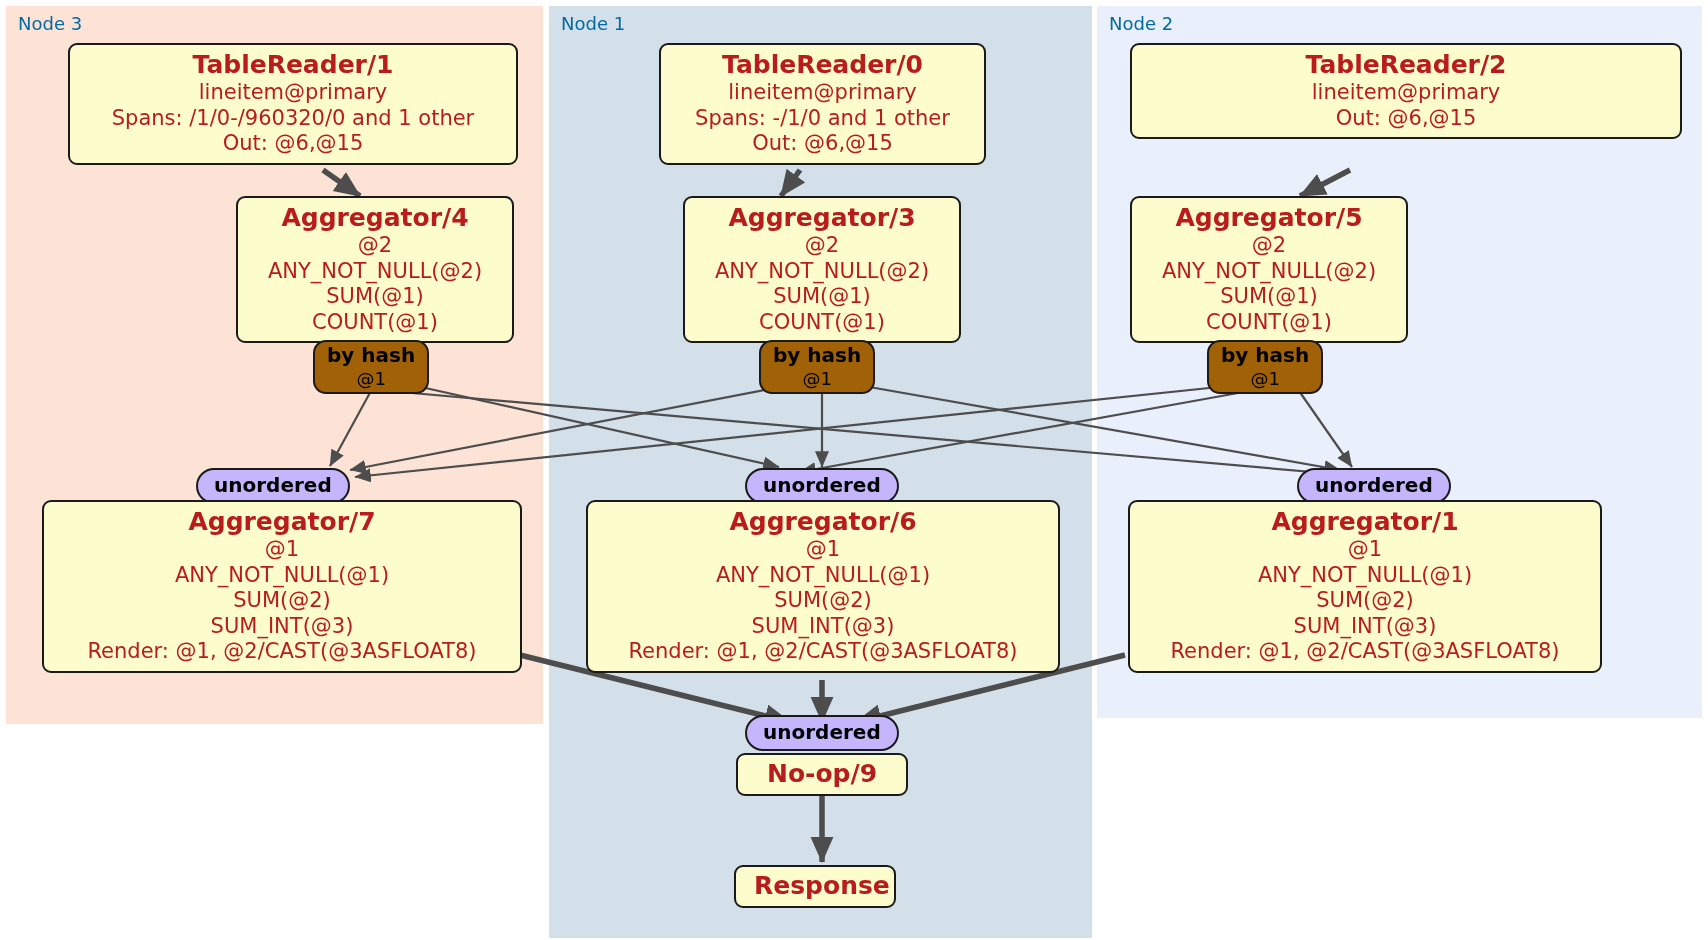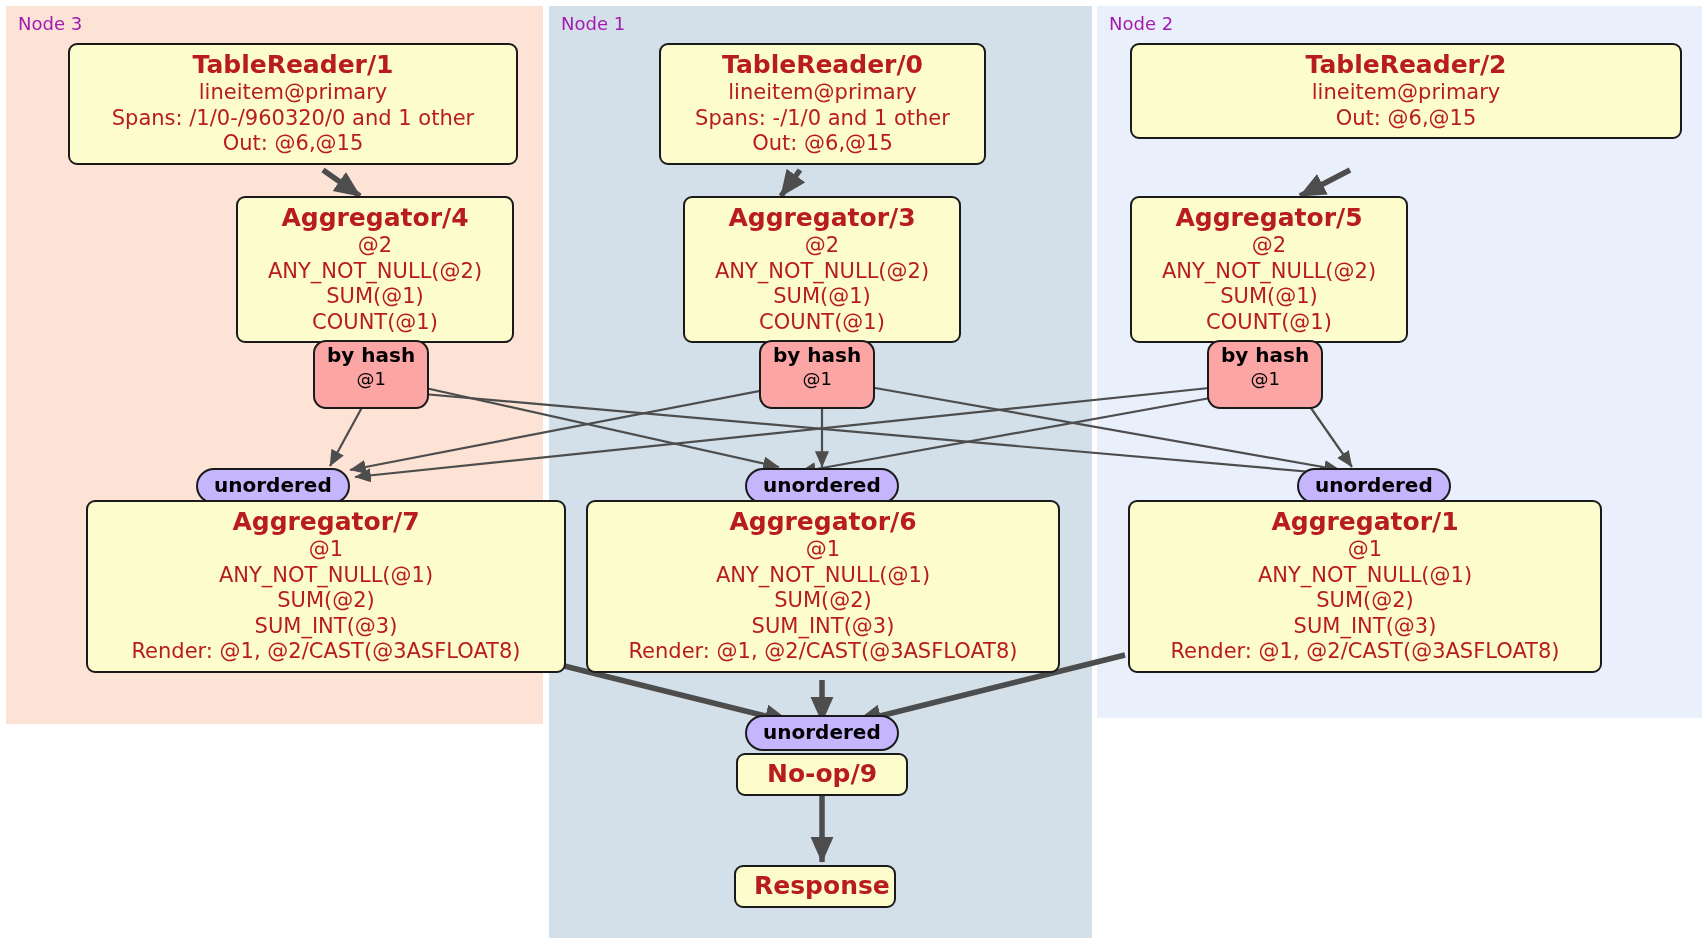--- a/index.html
+++ b/index.html
@@ -23,21 +23,21 @@
   
   .cluster {
     position: absolute;
     box-sizing: border-box;
   }
   .cluster-label {
     position: absolute;
     left: 12px;
     top: 7px;
     font-size: 18px;
-    color: #a21caf;
+    color: #0369a1;
     font-family: "DejaVu Sans", sans-serif;
     white-space: nowrap;
   }
 
   
   .box {
     position: absolute;
     box-sizing: border-box;
     background: #fcfccc;
     border: 2px solid #1a1a1a;
@@ -68,23 +68,23 @@
   
   .pill {
     position: absolute;
     box-sizing: border-box;
     border: 2px solid #1a1a1a;
     text-align: center;
     color: #000000;
     white-space: nowrap;
   }
   .pill.hash {
-    background: #fca5a5;
+    background: #a16207;
     border-radius: 13px;
-    padding: 2px 12px 18px 12px;
+    padding: 2px 12px 3px 12px;
     line-height: 1.18;
   }
   .pill.hash .t {
     display: block;
     font-weight: bold;
     font-size: 20px;
   }
   .pill.hash .s {
     display: block;
     font-size: 18px;
@@ -176,21 +176,21 @@
 
   <div class="pill hash" style="left:313px; top:340px;">
     <span class="t">by hash</span>
     <span class="s">@1</span>
   </div>
 
   <div class="pill unord" style="left:196px; top:468px;">
     <span>unordered</span>
   </div>
 
-  <div class="box" style="left:42px; top:500px; width:480px;margin-left:44px;">
+  <div class="box" style="left:42px; top:500px; width:480px;">
     <span class="title">Aggregator/7</span>
     <span class="line">@1</span>
     <span class="line">ANY_NOT_NULL(@1)</span>
     <span class="line">SUM(@2)</span>
     <span class="line">SUM_INT(@3)</span>
     <span class="line">Render: @1, @2/CAST(@3ASFLOAT8)</span>
   </div>
 
   <div class="box" style="left:659px; top:43px; width:327px;">
     <span class="title">TableReader/0</span>

